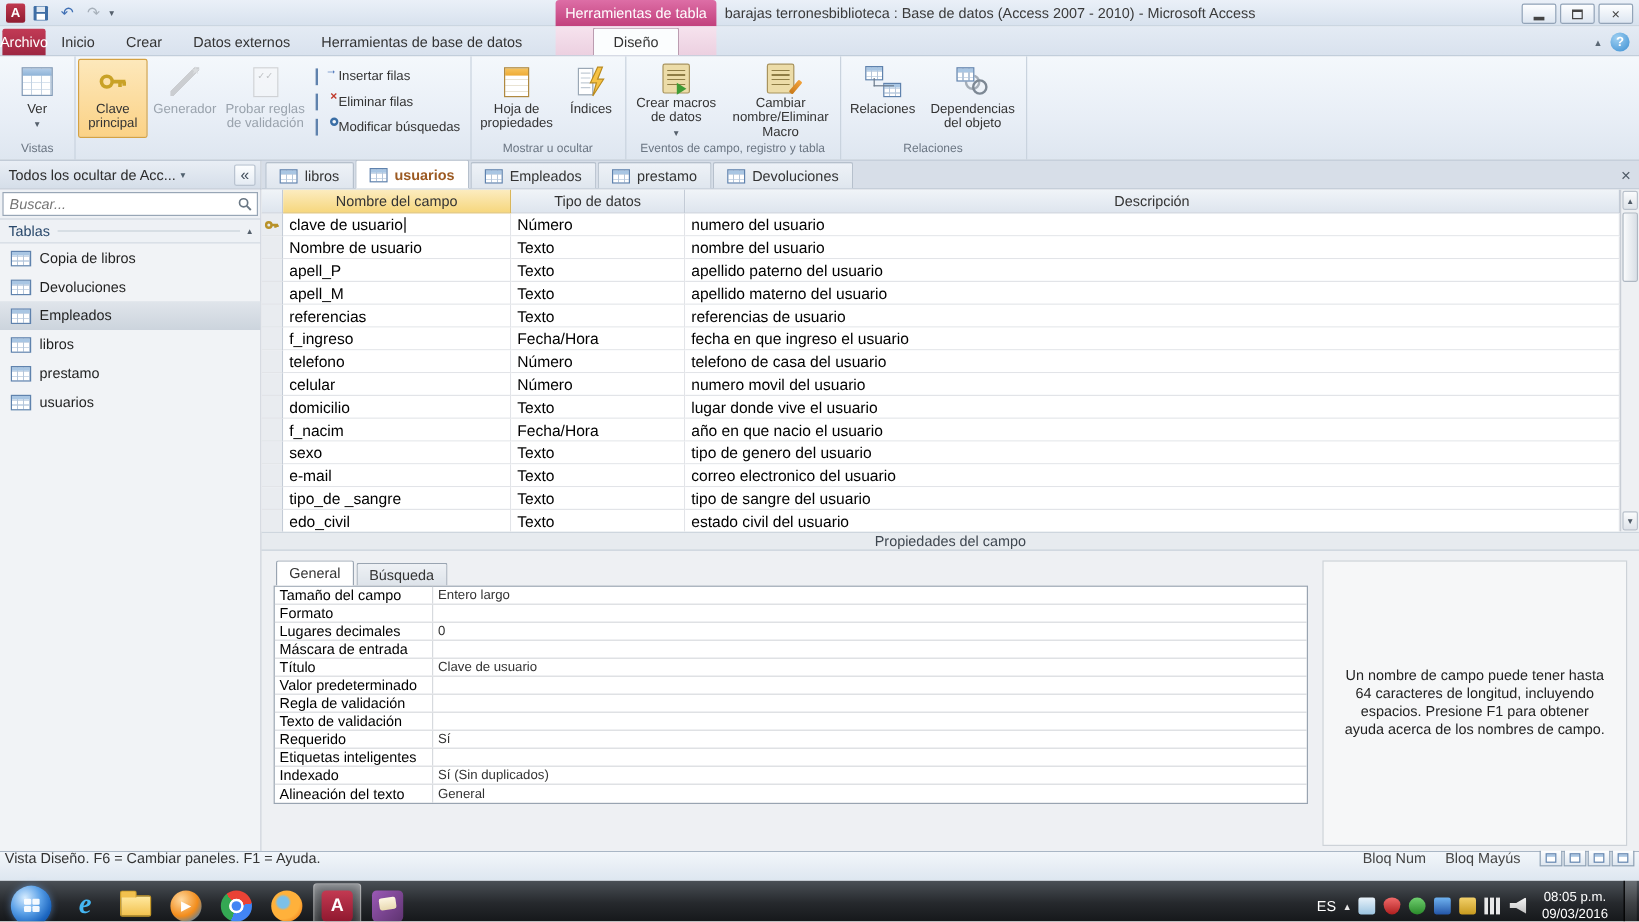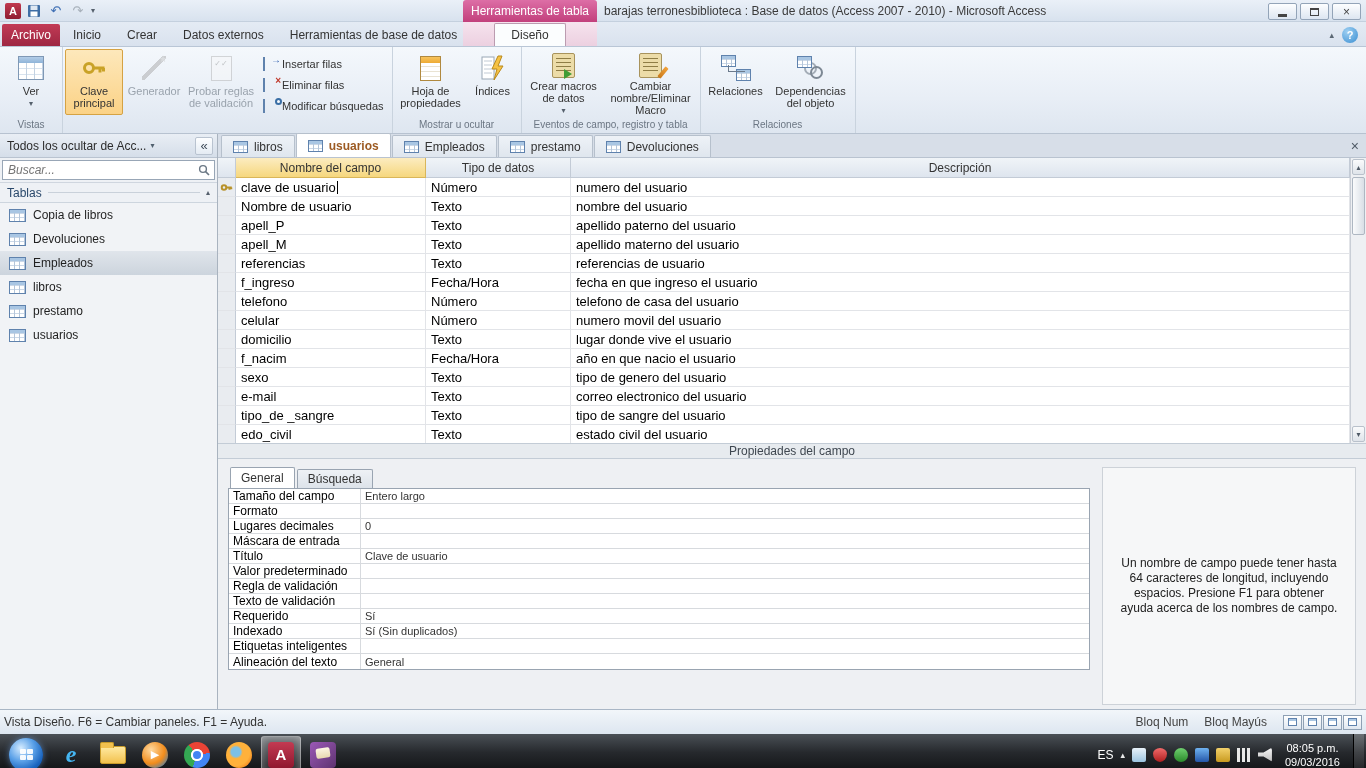--- a/index.html
+++ b/index.html
@@ -17,21 +17,21 @@
   .contextual{position:absolute;left:463px;top:0;width:134px;height:22px;background:linear-gradient(#dd6ea6,#c2407c);color:#fff;display:flex;align-items:center;justify-content:center;font-size:12px;border-radius:3px 3px 0 0}
   .tb-title{position:absolute;left:604px;top:0;height:22px;display:flex;align-items:center;white-space:nowrap}
   .winbtns{position:absolute;right:5px;top:3px;display:flex;gap:3px}
   .winbtn{width:29px;height:17px;border:1px solid #93a4b8;border-radius:2px;background:linear-gradient(#fdfeff,#dde6f1);display:flex;align-items:center;justify-content:center;font-size:12px;color:#444}
   .glyph-min{width:9px;height:3px;background:#444;margin-top:8px}
   .glyph-max{width:9px;height:8px;border:1px solid #444;border-top:2px solid #444}
 
   
   #tabrow{height:25px;background:linear-gradient(#e4ebf4,#d9e2ee);display:flex;align-items:flex-end;position:relative;border-bottom:1px solid #b9c6d6}
   .contextband{position:absolute;left:463px;top:0;width:134px;height:100%;background:linear-gradient(#f6e3ee,#ecd0e0);display:flex;align-items:flex-end;justify-content:center}
-  .file-tab{width:58px;height:22px;background:linear-gradient(#c23a55,#9e2742);color:#fff;display:flex;align-items:center;justify-content:center;font-size:12px;margin-left:2px;border-radius:2px 2px 0 0}
+  .file-tab{width:36px;height:22px;background:linear-gradient(#c23a55,#9e2742);color:#fff;display:flex;align-items:center;justify-content:center;font-size:12px;margin-left:2px;border-radius:2px 2px 0 0}
   .rtab{padding:0 13px;height:22px;display:flex;align-items:center;font-size:12px;color:#333;white-space:nowrap}
   .rtab.active{background:#fbfdfe;border:1px solid #bb9cb0;border-bottom:0;border-radius:2px 2px 0 0;height:23px;position:relative;z-index:2;padding:0 16px}
   .tabrow-right{position:absolute;right:8px;top:5px;display:flex;gap:8px;align-items:center}
   .ribcaret{font-size:9px;color:#5b6874}
   .helpbtn{width:16px;height:16px;border-radius:50%;background:radial-gradient(circle at 35% 30%,#9fd0f2,#3a8ed2);color:#fff;font-weight:bold;font-size:11px;display:flex;align-items:center;justify-content:center}
 
   
   #ribbon{height:87px;background:linear-gradient(#f4f8fc,#e8eef6 60%,#dee6f0);border-bottom:1px solid #b7c2d0;display:flex;position:relative}
   .rgroup{display:flex;flex-direction:column;border-right:1px solid #c9d3de}
   .rg-body{flex:1;display:flex;align-items:stretch;padding:2px 2px 0}
@@ -131,21 +131,21 @@
   .ptab{height:19px;padding:0 10px;font-size:12px;display:flex;align-items:center;border:1px solid #99a4b1;border-bottom:0;background:linear-gradient(#eef1f5,#dde3ea);border-radius:2px 2px 0 0;color:#333;margin-right:2px}
   .ptab.active{background:#fff;height:21px;position:relative;z-index:2;font-weight:normal}
   .pgrid{width:862px;border:1px solid #99a4b1;background:#fff;position:relative;z-index:1}
   .prow{display:flex;height:15px;border-bottom:1px solid #d7dade}
   .prow:last-child{border-bottom:0}
   .plabel{width:132px;padding:0 4px;font-size:12px;color:#000;border-right:1px solid #d7dade;display:flex;align-items:center;white-space:nowrap;overflow:hidden}
   .pval{flex:1;padding:0 4px;font-size:11px;display:flex;align-items:center;white-space:nowrap;overflow:hidden}
   .helpbox{position:absolute;right:10px;top:8px;width:254px;height:238px;background:#f6f7f8;border:1px solid #cdd2d8;display:flex;align-items:center;justify-content:center;padding:14px;font-size:12px;color:#222;text-align:center;line-height:15px}
 
   
-  #status{height:18px;background:linear-gradient(#f2f6fa,#dde6f0);border-top:1px solid #a9b6c5;display:flex;align-items:center;font-size:12px;color:#333;padding:12px 4px}
+  #status{height:18px;background:linear-gradient(#f2f6fa,#dde6f0);border-top:1px solid #a9b6c5;display:flex;align-items:flex-end;font-size:12px;color:#333;padding:12px 4px}
   .sspacer{flex:1}
   .skey{margin-right:16px;color:#444}
   .viewbtns{display:flex;gap:1px}
   .vbtn{width:19px;height:15px;border:1px solid #8ea0b4;background:linear-gradient(#ffffff,#dfe7f0);display:flex;align-items:center;justify-content:center}
   .vbtn .mini{width:9px;height:8px;border:1px solid #5f82ad;background:linear-gradient(#a9c6e3,#a9c6e3) 0 0/100% 2px no-repeat,#fff}
 
   
   #taskbar{height:41px;background:linear-gradient(#4a5056,#26292d 45%,#0e1012);display:flex;align-items:center;position:relative;padding-left:2px}
   .orb{width:34px;height:34px;border-radius:50%;background:radial-gradient(circle at 35% 30%,#d6ecff,#5ba1e8 40%,#1c66c0 70%,#0a3f86);margin:0 7px;display:flex;align-items:center;justify-content:center;box-shadow:0 0 6px rgba(120,180,255,.5)}
   .flag{display:grid;grid-template-columns:6px 6px;grid-template-rows:5px 5px;gap:1px}
@@ -556,26 +556,26 @@
             </div>
           <div class="prow">
               <span class="plabel">Texto de validación</span>
               <span class="pval"></span>
             </div>
           <div class="prow">
               <span class="plabel">Requerido</span>
               <span class="pval">Sí</span>
             </div>
           <div class="prow">
+              <span class="plabel">Etiquetas inteligentes</span>
+              <span class="pval"></span>
+            </div>
+          <div class="prow">
               <span class="plabel">Indexado</span>
               <span class="pval">Sí (Sin duplicados)</span>
-            </div>
-          <div class="prow">
-              <span class="plabel">Etiquetas inteligentes</span>
-              <span class="pval"></span>
             </div>
           <div class="prow">
               <span class="plabel">Alineación del texto</span>
               <span class="pval">General</span>
             </div>
         </div>
         <div class="helpbox">
           <span>Un nombre de campo puede tener hasta 64 caracteres de longitud, incluyendo espacios. Presione F1 para obtener ayuda acerca de los nombres de campo.</span>
         </div>
       </div>

